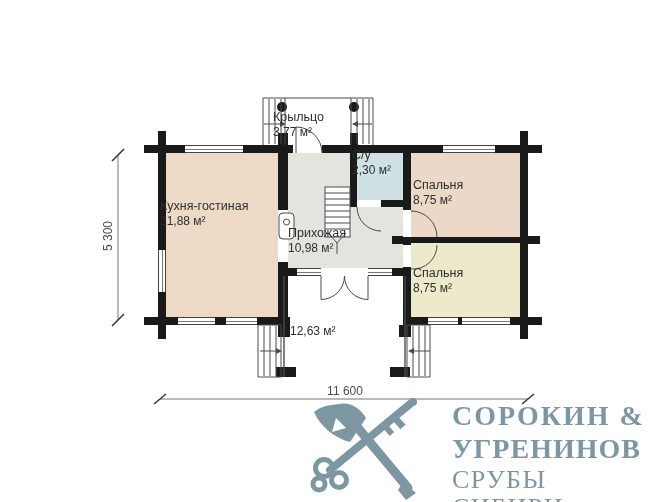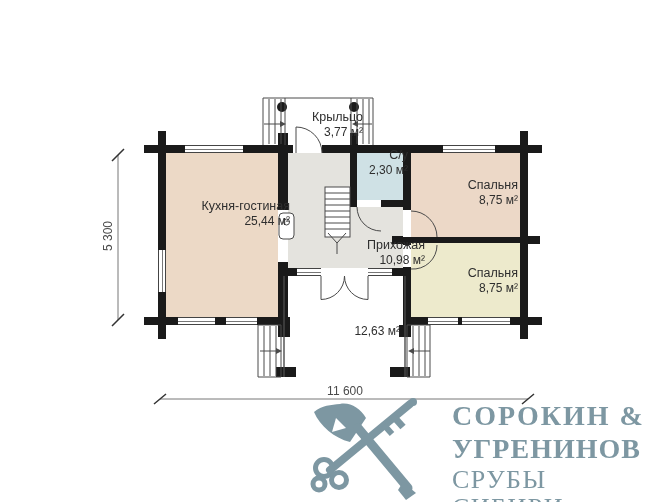--- a/index.html
+++ b/index.html
@@ -12,21 +12,21 @@
   .win-h{position:absolute;background:linear-gradient(to bottom,#fff 0 3px,#777 3px 4px,#fff 4px 8px);
          border-top:1px solid #444;border-bottom:1px solid #444;box-sizing:border-box;}
   .win-v{position:absolute;background:linear-gradient(to right,#fff 0 3px,#777 3px 4px,#fff 4px 8px);
          border-left:1px solid #444;border-right:1px solid #444;box-sizing:border-box;}
   .gap{position:absolute;background:#fff;}
   .fill-kitchen{background:var(--kitchen_fill,#ecd9c6);}
   .fill-hall{background:var(--hallway_fill,#e4e3de);}
   .fill-wc{background:var(--wc_fill,#cfe1e5);}
   .fill-bed1{background:var(--bedroom_top_fill,#ecd9c6);}
   .fill-bed2{background:var(--bedroom_bottom_fill,#edeacc);}
-  .rlabel{position:absolute;text-align:right;color:#2e2e2e;z-index:6;}
+  .rlabel{position:absolute;text-align:left;color:#2e2e2e;z-index:6;}
   .rname{font-size:12.5px;line-height:15px;}
   .rarea{font-size:12px;line-height:15px;}
   .dim{position:absolute;font-size:12px;color:#4a4a4a;text-align:center;z-index:5;}
   #dim-depth{transform:rotate(-90deg);transform-origin:center;}
   #overlay{position:absolute;left:0;top:0;z-index:4;pointer-events:none;}
   #brand{position:absolute;z-index:7;color:var(--brand,#7d97a2);}
   #brand-text{position:absolute;left:452px;top:400px;width:214px;
               font-family:"Liberation Serif",serif;}
   .brand-l1{font-size:28px;font-weight:bold;line-height:32px;letter-spacing:2px;}
   .brand-l2{font-size:28px;font-weight:bold;line-height:34px;letter-spacing:1px;}
@@ -142,35 +142,35 @@
       <path d="M154,404 L166,394 M522,404 L534,394 M112,161 L124,149 M112,326 L124,314" stroke="#333" stroke-width="1.5"></path>
     </g>
   </svg>
 
   <div class="rlabel" style="left:273px;top:110px;width:90px">
     <div class="rname">Крыльцо</div>
     <div class="rarea">3,77 м²</div>
   </div>
   <div class="rlabel" style="left:160px;top:199px;width:130px">
     <div class="rname">Кухня-гостиная</div>
-    <div class="rarea">25,44 м²</div>
+    <div class="rarea">21,88 м²</div>
   </div>
   <div class="rlabel" style="left:352px;top:148px;width:56px">
     <div class="rname">С/у</div>
     <div class="rarea">2,30 м²</div>
   </div>
   <div class="rlabel" style="left:413px;top:178px;width:105px">
     <div class="rname">Спальня</div>
     <div class="rarea">8,75 м²</div>
   </div>
   <div class="rlabel" style="left:413px;top:266px;width:105px">
     <div class="rname">Спальня</div>
     <div class="rarea">8,75 м²</div>
   </div>
-  <div class="rlabel" style="left:288px;top:238px;width:137px">
+  <div class="rlabel" style="left:288px;top:226px;width:137px">
     <div class="rname">Прихожая</div>
     <div class="rarea">10,98 м²</div>
   </div>
   <div class="rlabel" style="left:290px;top:324px;width:110px">
     <div class="rarea">12,63 м²</div>
   </div>
 
   <div class="dim" id="dim-depth" style="left:88px;top:229px;width:40px">5 300</div>
   <div class="dim" id="dim-width" style="left:313px;top:384px;width:64px">11 600</div>
 

